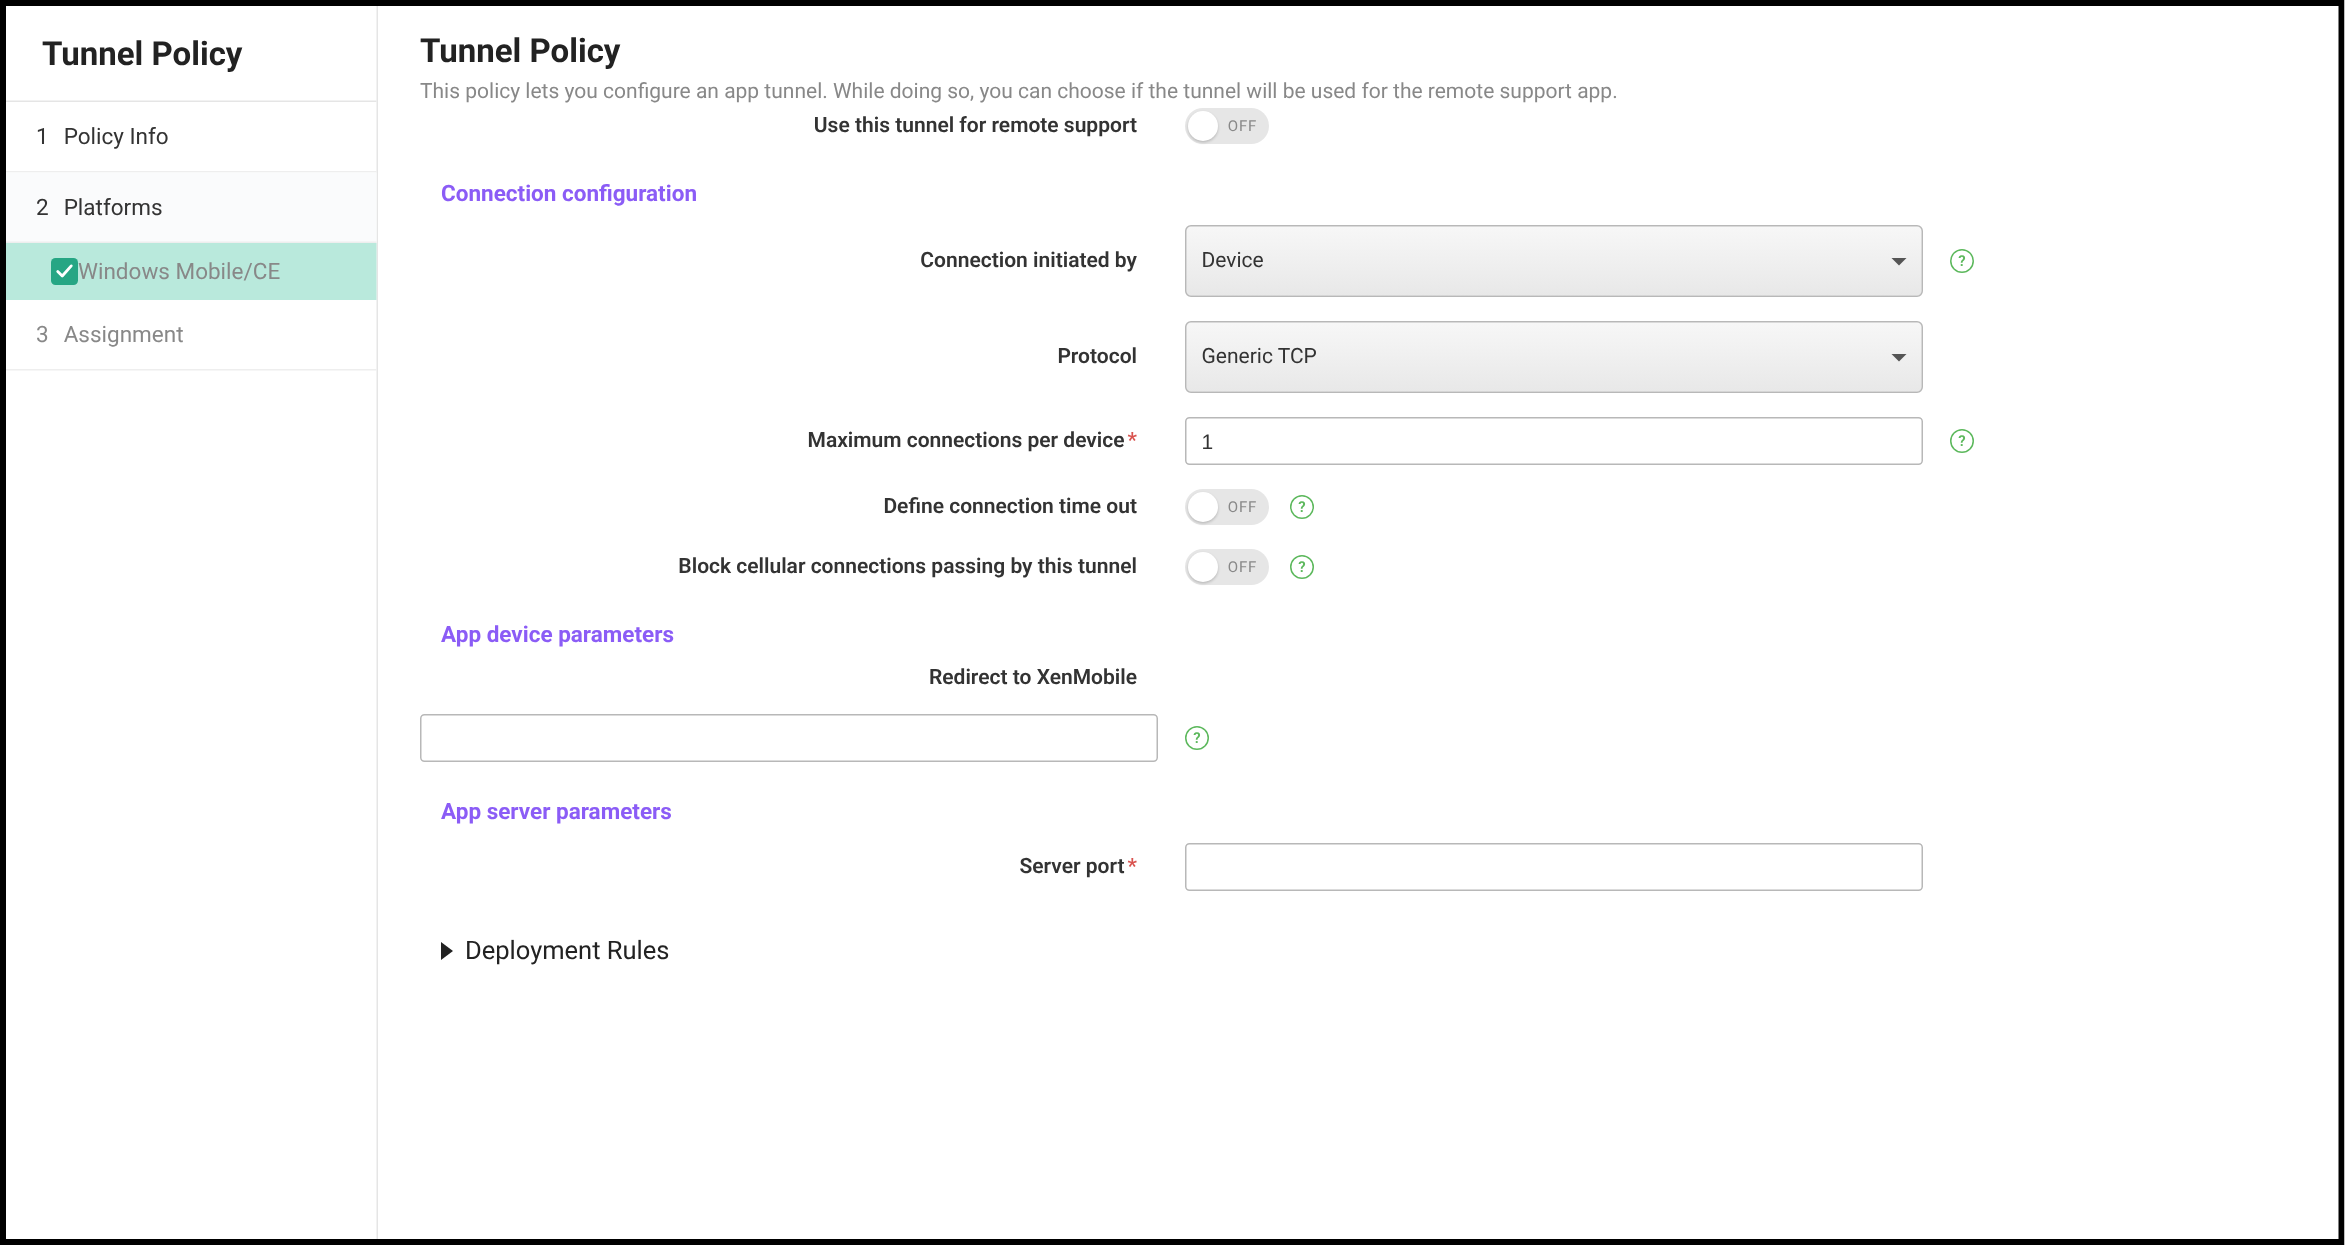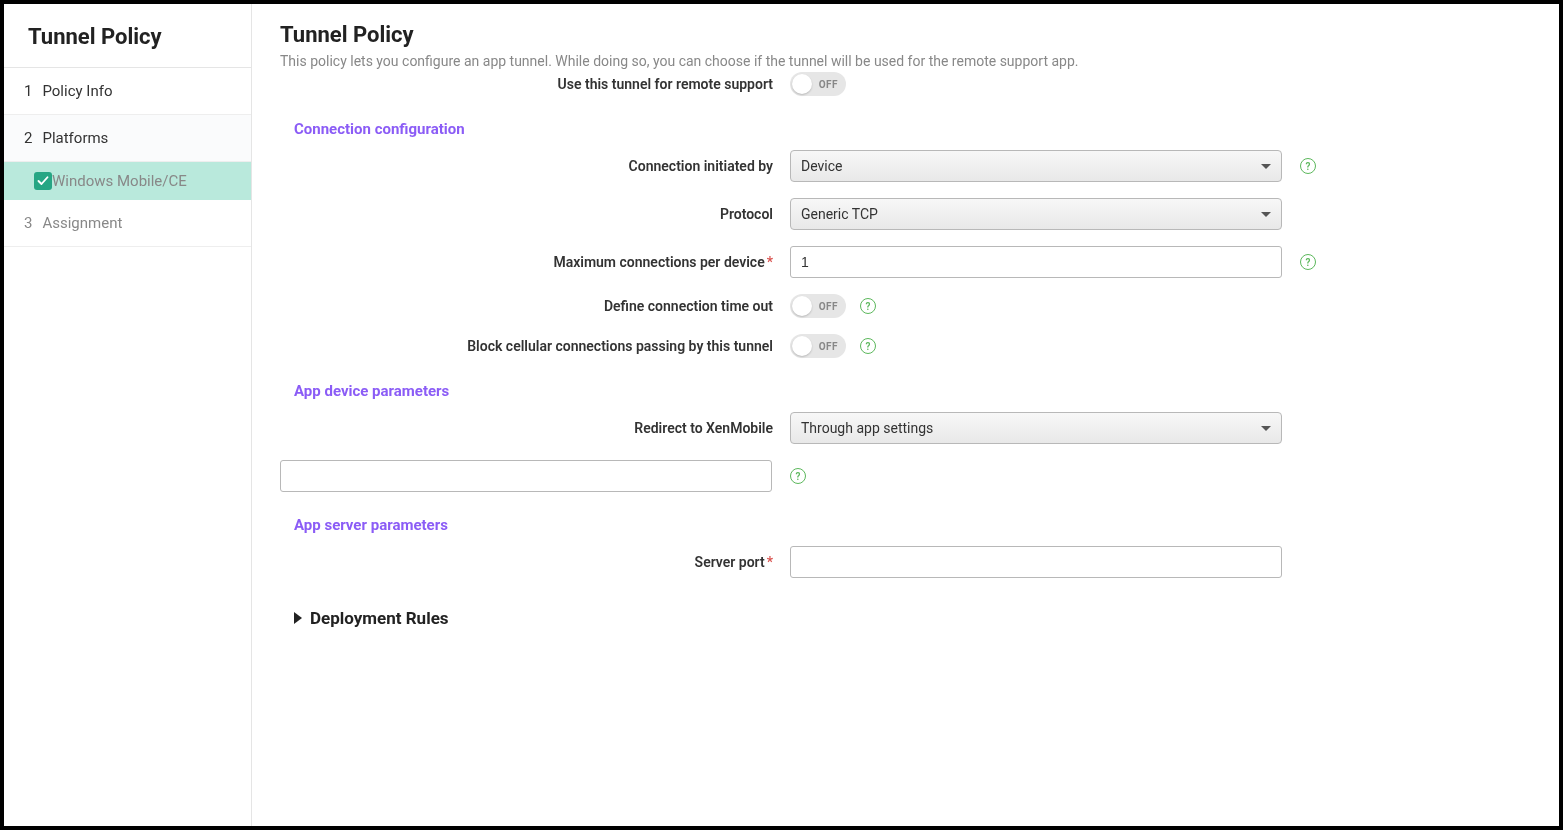--- a/index.html
+++ b/index.html
@@ -92,33 +92,33 @@
     cursor: pointer;
   }
   .deploy-row .tri {
     width: 0; height: 0;
     border-top: 6px solid transparent;
     border-bottom: 6px solid transparent;
     border-left: 8px solid #222;
   }
   .deploy-row .lbl {
     font-size: 17px;
-    font-weight: 700;
+    font-weight: 400;
     color: #222;
   }
   
   .form-row {
     display: flex;
     align-items: center;
     margin-bottom: 16px;
   }
   .form-label {
     width: 510px;
     text-align: right;
-    padding-right: 17px;
+    padding-right: 32px;
     font-size: 14px;
     font-weight: 600;
     color: #333;
   }
   .form-label .req { color: #d9534f; margin-left: 2px; }
   .form-control-wrap {
     width: 492px;
     display: flex;
     align-items: center;
   }
@@ -135,21 +135,21 @@
     align-items: center;
     justify-content: center;
     font-size: 10px;
     color: #5cb85c;
     cursor: pointer;
     font-weight: 600;
   }
   
   .select {
     width: 100%;
-    height: 32px;
+    height: 48px;
     border: 1px solid #b8b8b8;
     border-radius: 4px;
     background: linear-gradient(#f7f7f7, #e8e8e8);
     padding: 0 28px 0 10px;
     font-size: 14px;
     color: #333;
     position: relative;
     display: flex;
     align-items: center;
     cursor: pointer;
@@ -194,21 +194,21 @@
     border-radius: 50%;
     position: absolute;
     left: 2px;
     top: 2px;
     box-shadow: 0 1px 2px rgba(0,0,0,0.2);
   }
   .toggle .txt {
     position: absolute;
     right: 8px;
     font-size: 10px;
-    font-weight: 700;
+    font-weight: 400;
     color: #888;
     letter-spacing: 0.5px;
   }
   .toggle-wrap {
     display: flex;
     align-items: center;
     gap: 14px;
   }
 </style>
 </head>
@@ -315,25 +315,20 @@
           </div>
           <span class="help-icon">?</span>
         </div>
       </div>
     </div>
 
     <div class="section-title">App device parameters</div>
 
     <div class="form-row">
       <div class="form-label">Redirect to XenMobile</div>
-      <div class="form-control-wrap">
-        <div class="select">
-          <span>Through app settings</span>
-        </div>
-      </div>
     </div>
 
     <div class="form-row">
       <div class="form-control-wrap">
         <input class="text-input" value="" style="">
       </div>
       <div class="form-extra">
         <span class="help-icon">?</span>
       </div>
     </div>

